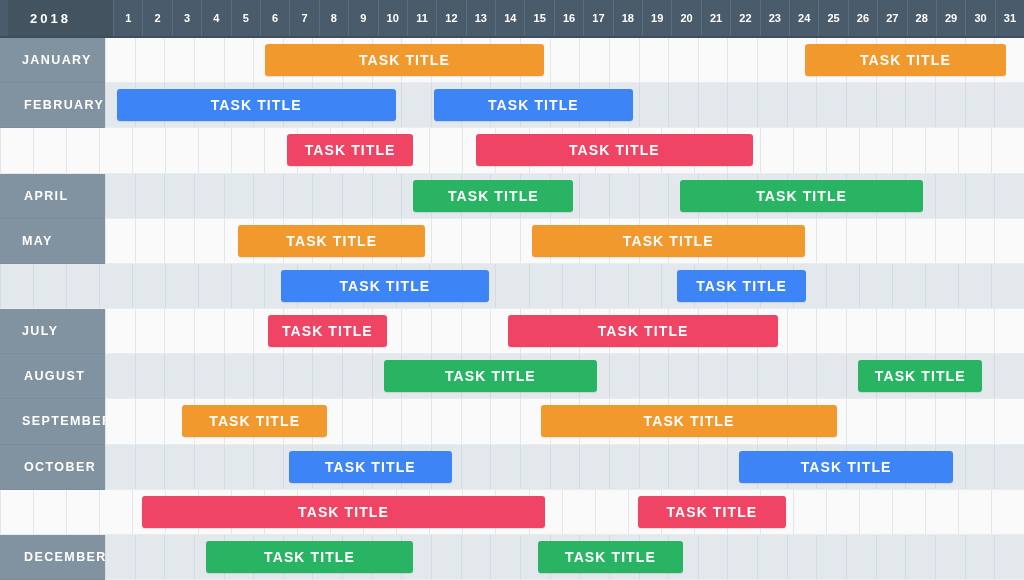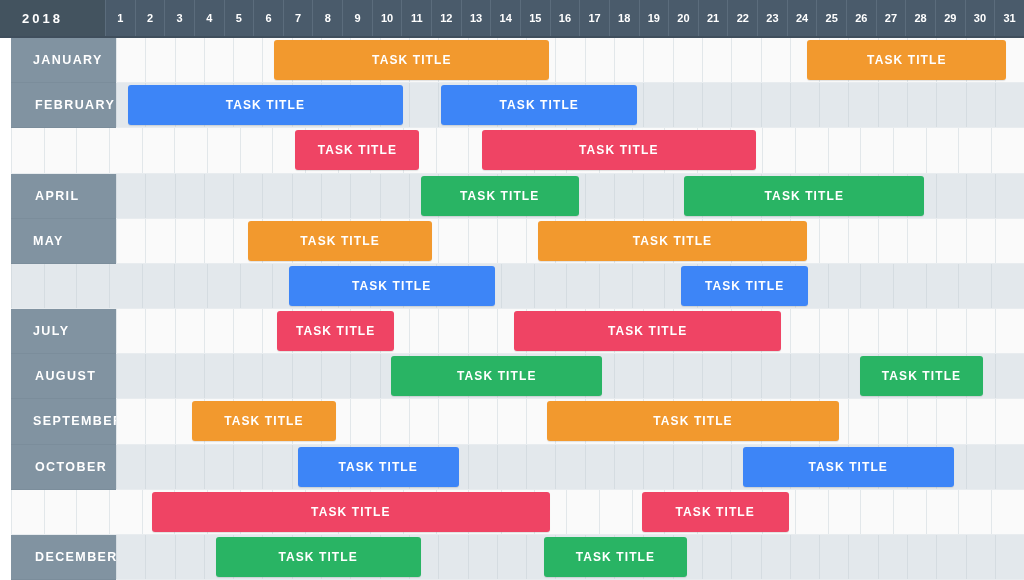--- a/index.html
+++ b/index.html
@@ -34,20 +34,21 @@
     width: 105px;
     flex: 0 0 105px;
     display: flex;
     align-items: center;
     padding-left: 22px;
     color: #ffffff;
     font-size: 13px;
     font-weight: bold;
     letter-spacing: 3px;
     background: #43535f;
+    margin-left: 8px;
   }
 
   .day-head-track {
     flex: 1 1 auto;
     display: flex;
   }
 
   .day-head {
     flex: 1 1 0;
     min-width: 0;
@@ -58,21 +59,20 @@
     font-size: 11px;
     font-weight: bold;
     border-left: 1px solid #5b6c7c;
   }
 
   
   .body-rows {
     flex: 1 1 auto;
     display: flex;
     flex-direction: column;
-    margin-left: 11px;
   }
 
   .month-row {
     flex: 1 1 0;
     display: flex;
     min-height: 0;
     position: relative;
   }
 
   .month-label {
@@ -112,27 +112,27 @@
   .bars-layer {
     position: absolute;
     left: 0; top: 0; right: 0; bottom: 0;
     pointer-events: none;
   }
 
   .bar {
     position: absolute;
     top: 50%;
     transform: translateY(-50%);
-    height: 40px;
+    height: 32px;
     border-radius: 3px;
     display: flex;
     align-items: center;
     justify-content: center;
     color: #ffffff;
-    font-size: 12px;
+    font-size: 14px;
     font-weight: bold;
     letter-spacing: 1.1px;
     white-space: nowrap;
     overflow: hidden;
     pointer-events: auto;
     box-shadow: 0 1px 1px rgba(0,0,0,0.10);
   }
 </style>
 </head>
 <body>

